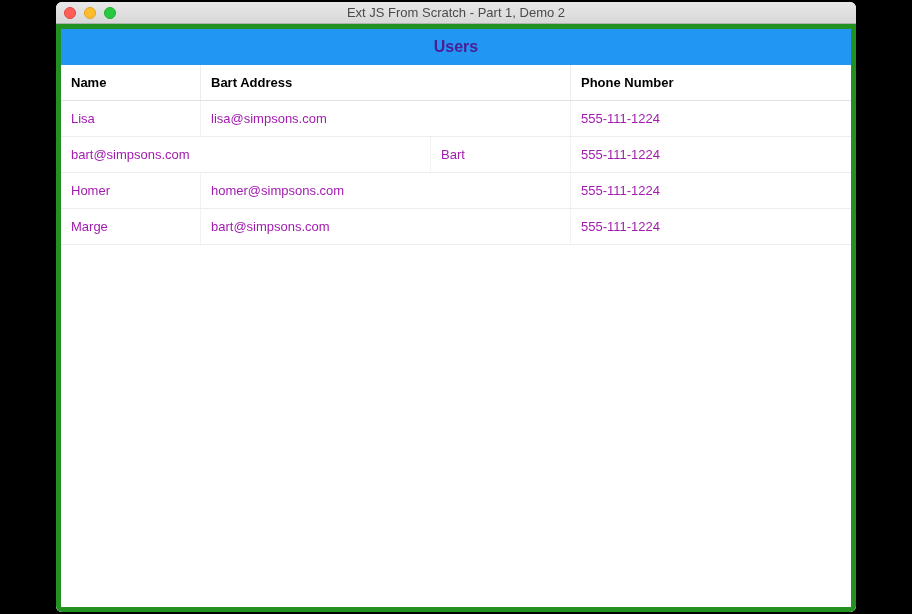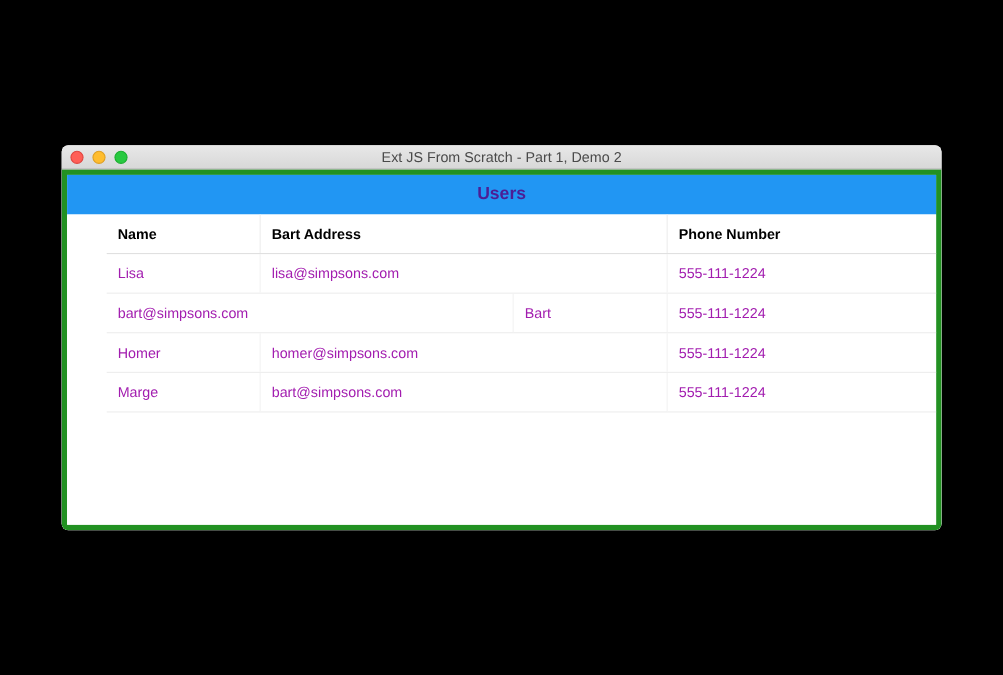--- a/index.html
+++ b/index.html
@@ -11,21 +11,21 @@
       background: #000;
       font-family: -apple-system, BlinkMacSystemFont, "Helvetica Neue", Arial, sans-serif;
       width: 912px;
       height: 614px;
       display: flex;
       align-items: center;
       justify-content: center;
     }
     .window {
       width: 800px;
-      height: 350px;
+      height: 610px;
       background: #fff;
       border-radius: 6px;
       overflow: hidden;
       box-shadow: 0 10px 40px rgba(0,0,0,0.5);
       display: flex;
       flex-direction: column;
     }
     .titlebar {
       height: 22px;
       background: linear-gradient(#e8e8e8, #d8d8d8);
@@ -71,21 +71,20 @@
       font-size: 16px;
       font-weight: bold;
       padding: 9px 0;
       flex-shrink: 0;
     }
     .grid {
       flex: 1;
       display: flex;
       flex-direction: column;
       background: #fff;
-      padding-left: 36px;
     }
     .grid-header-row {
       display: flex;
       border-bottom: 1px solid #e0e0e0;
       flex-shrink: 0;
     }
     .grid-header-cell {
       font-weight: bold;
       font-size: 13px;
       color: #000;

